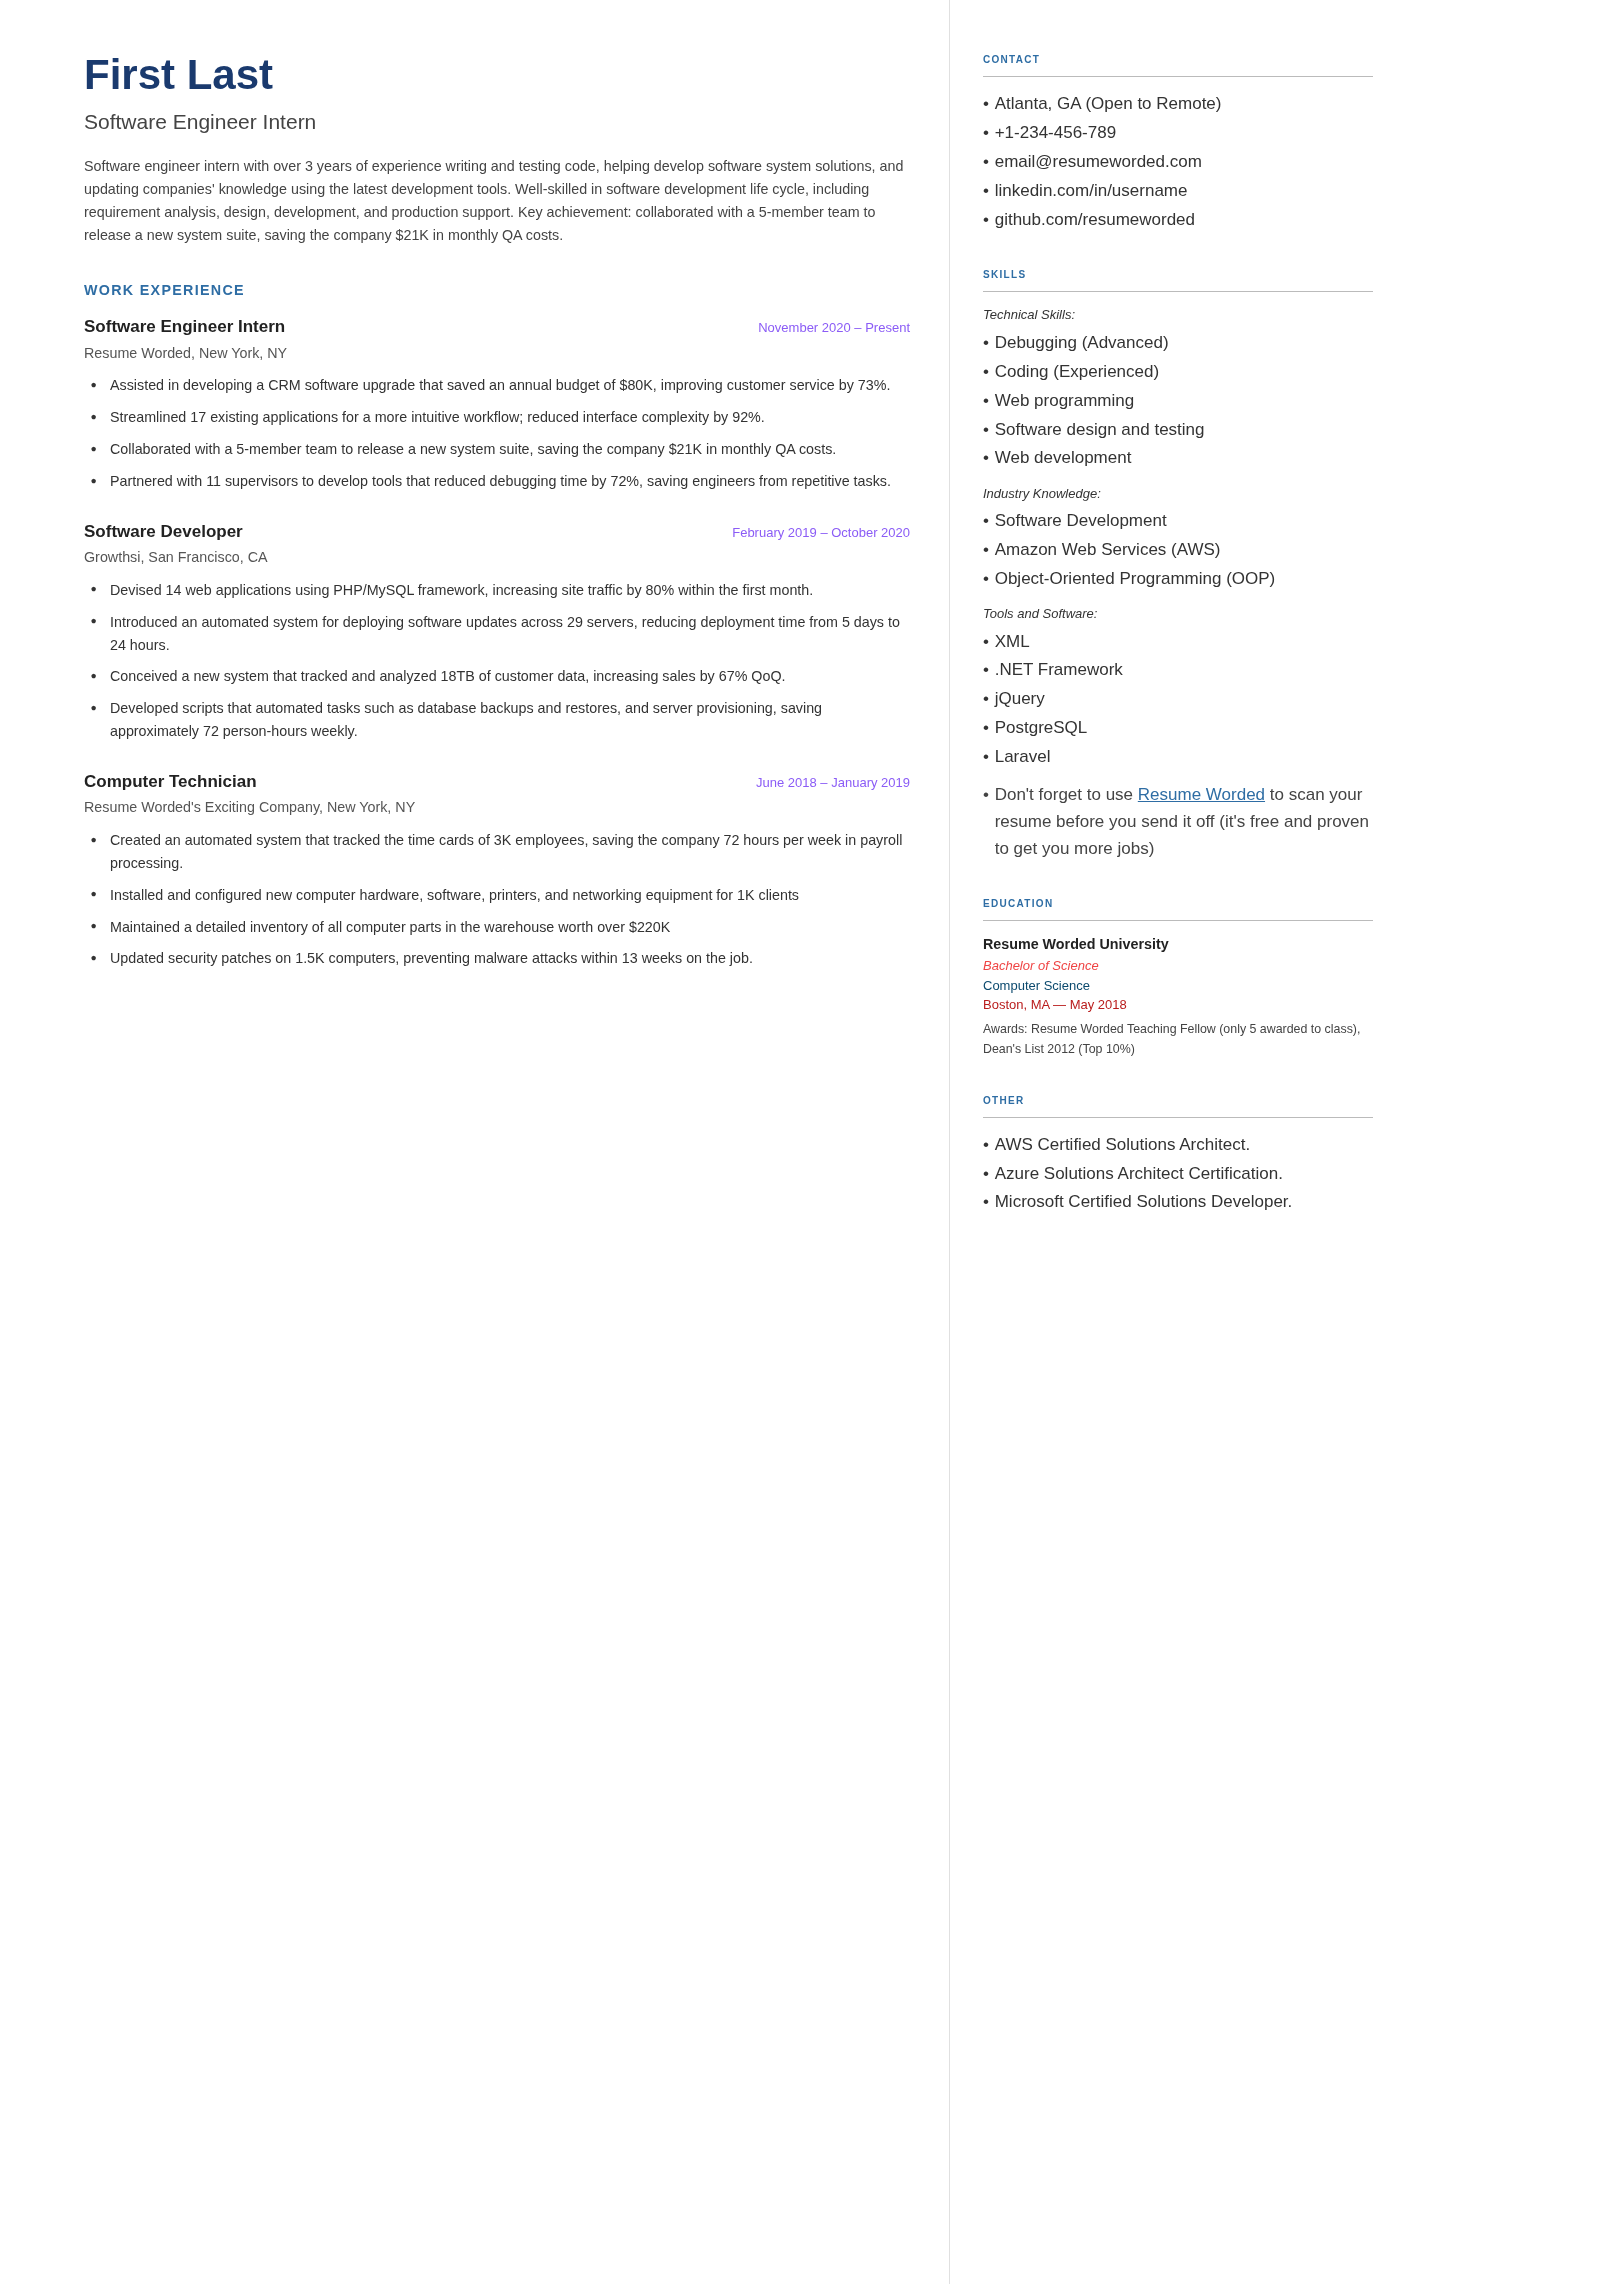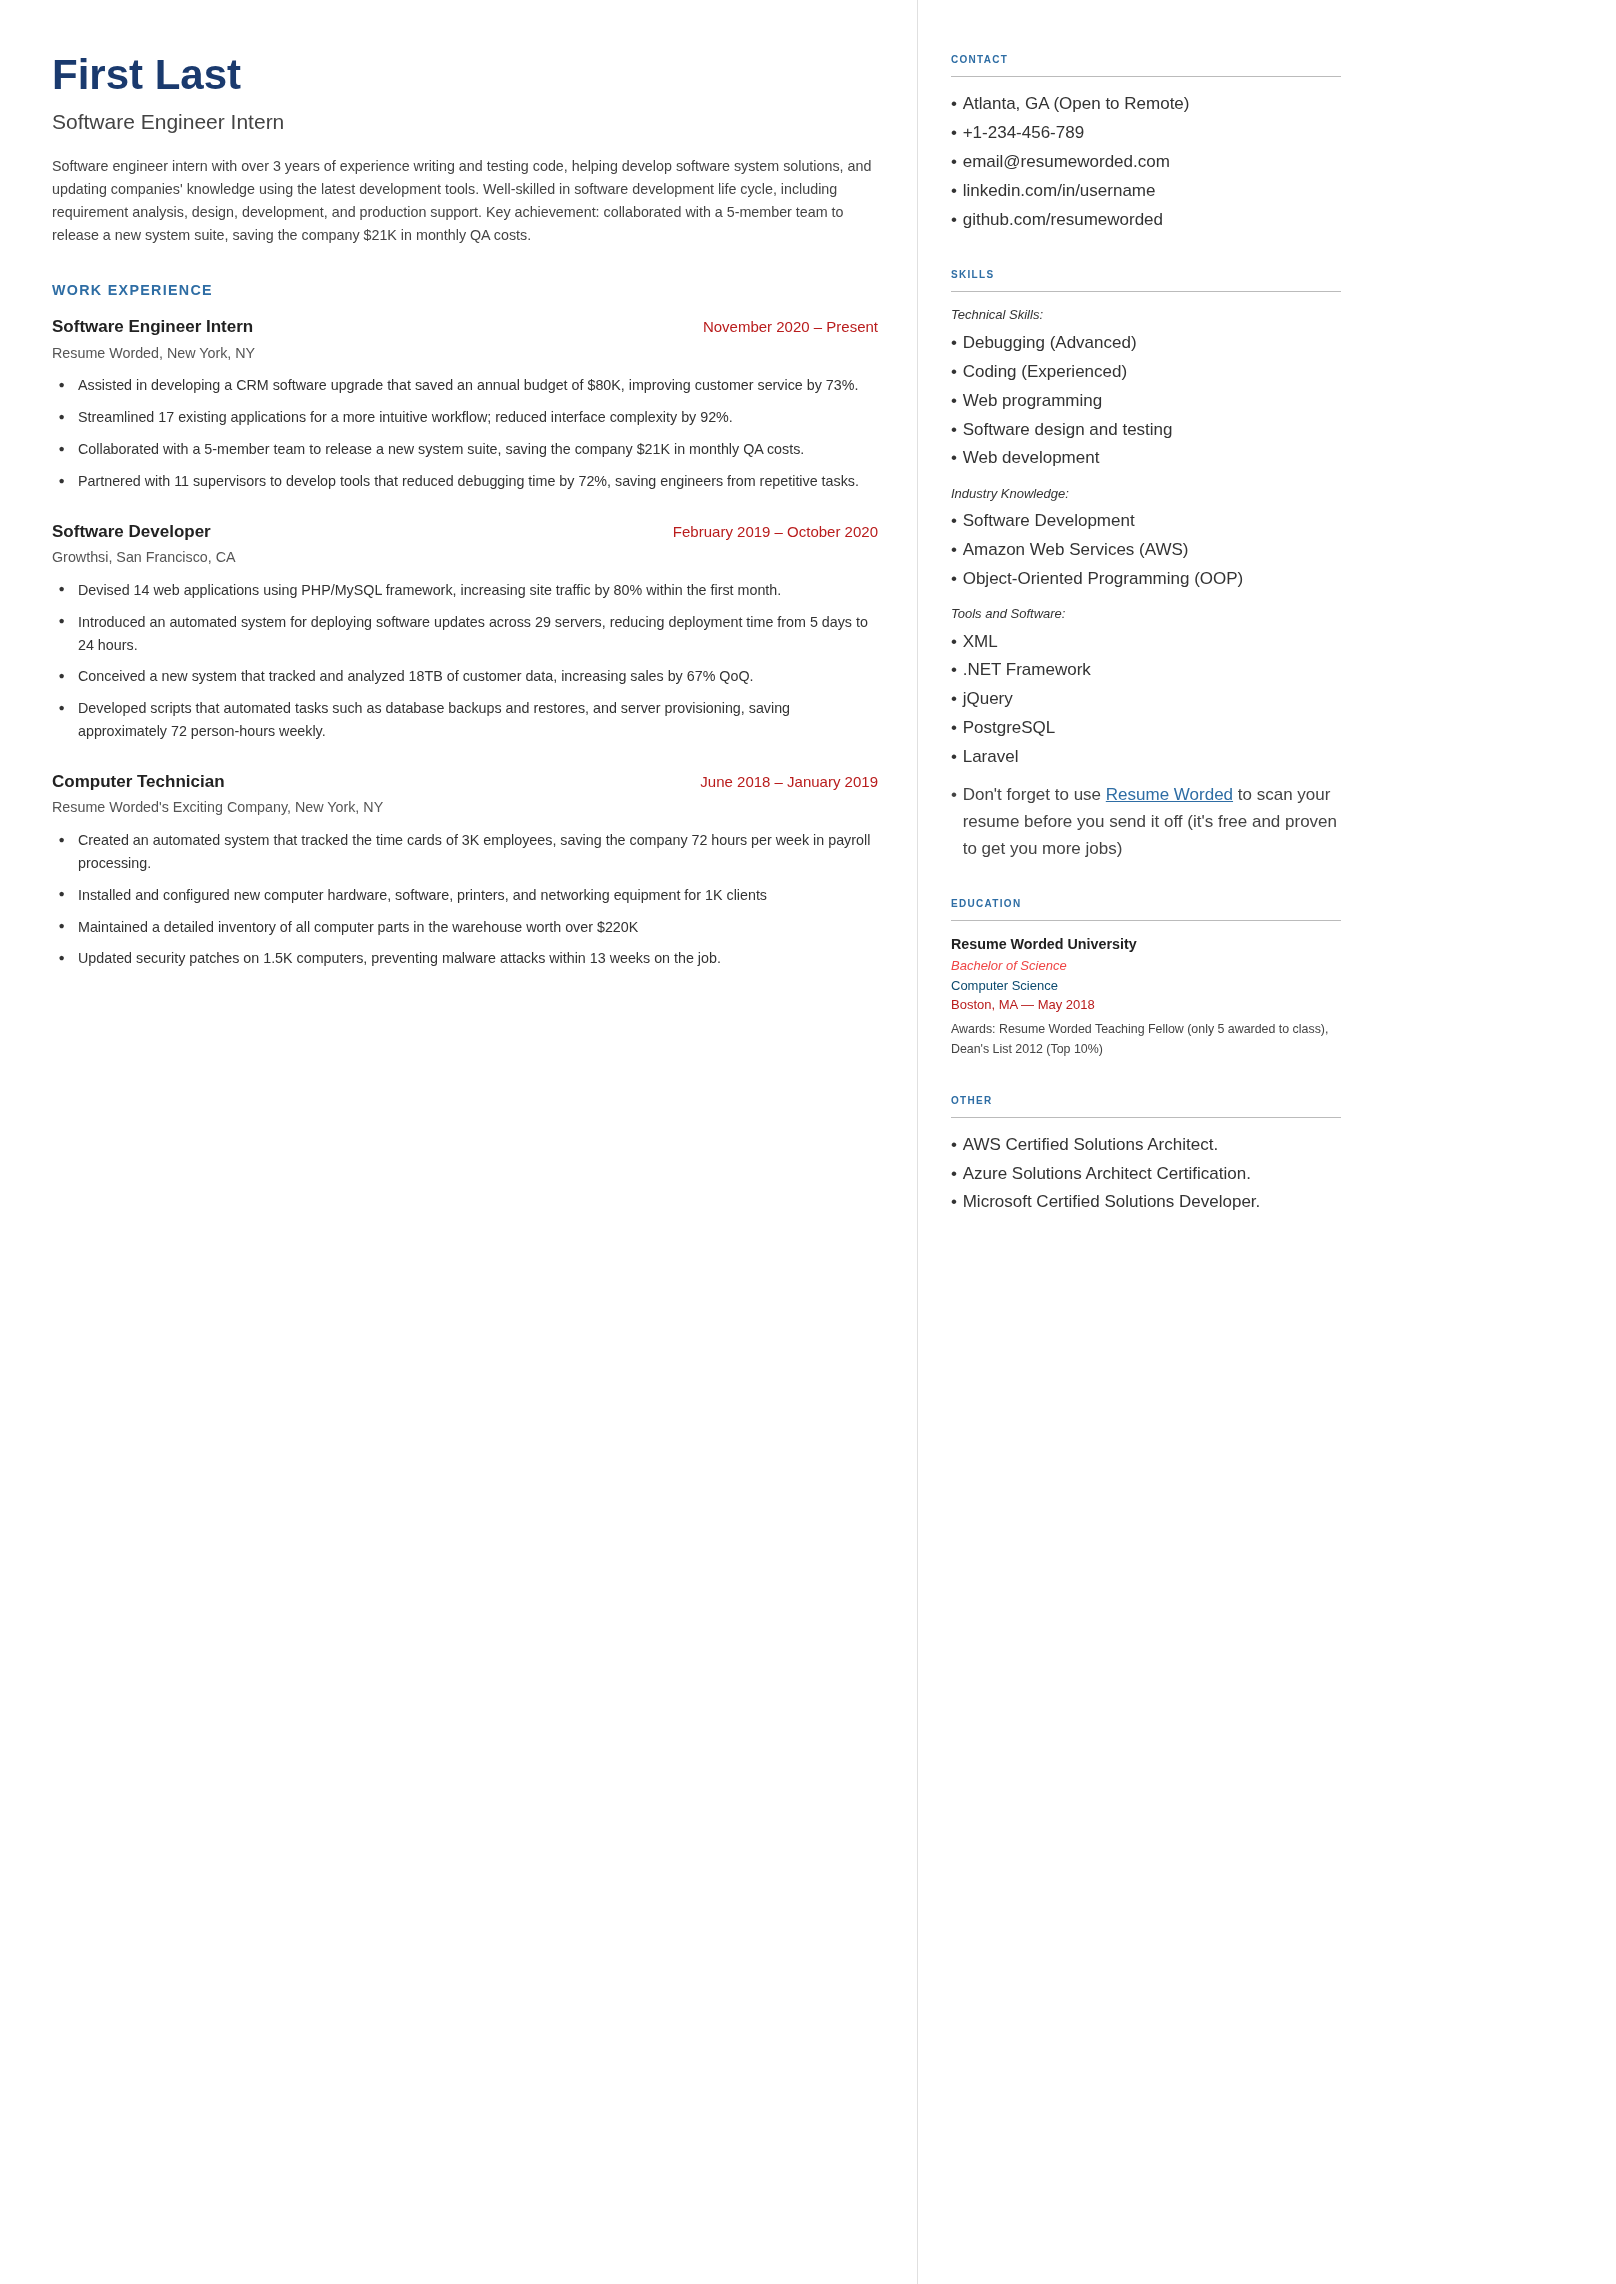--- a/index.html
+++ b/index.html
@@ -8,20 +8,21 @@
       background: #fff;
       color: #333;
       font-size: 9px;
       line-height: 1.5;
     }
     .page {
       width: 1374px;
       min-height: 2284px;
       display: flex;
       background: #fff;
+      margin-left: 32px;
     }
     
     .left-col {
       flex: 1;
       padding: 52px 39px 39px 52px;
       border-right: 0.7px solid #e0e0e0;
     }
     .name {
       font-size: 42px;
       font-weight: 900;
@@ -57,22 +58,22 @@
       justify-content: space-between;
       align-items: baseline;
       margin-bottom: 2.6px;
     }
     .job-title-text {
       font-size: 17px;
       font-weight: 700;
       color: #222;
     }
     .job-dates {
-      font-size: 15px;
-      color: #b91c1c;
+      font-size: 13px;
+      color: #8b5cf6;
     }
     .job-company {
       font-size: 14.3px;
       color: #555;
       margin-bottom: 10.4px;
     }
     .job-bullets {
       list-style: none;
       padding: 0;
       margin: 0 0 0 6.5px;

